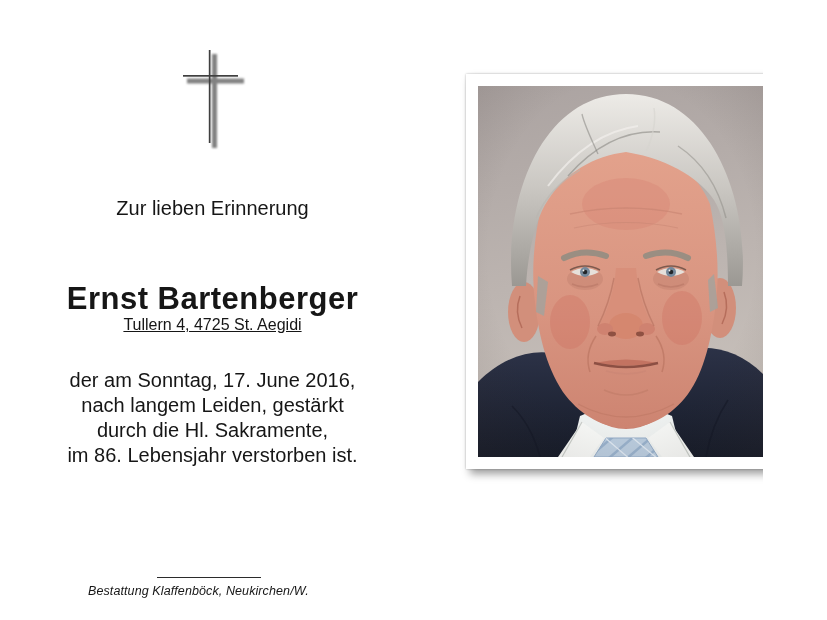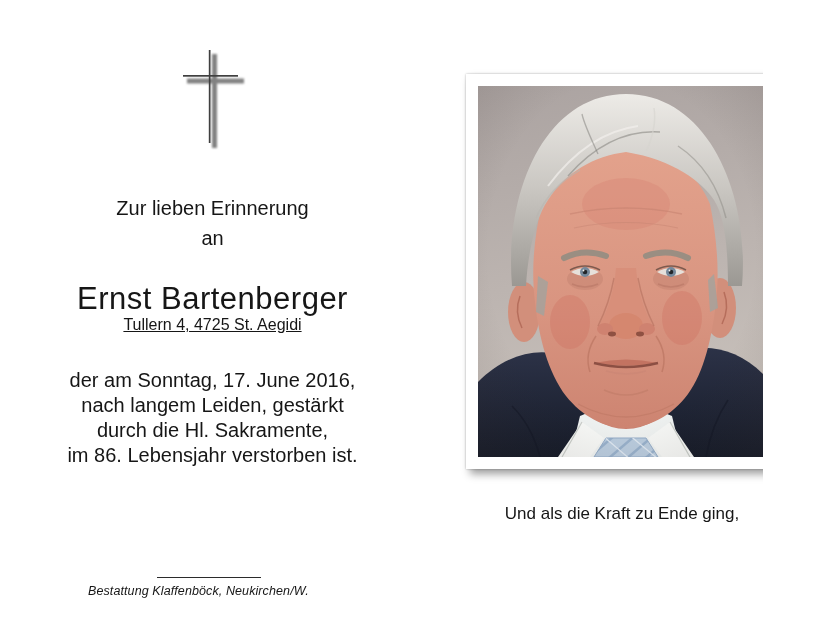--- a/index.html
+++ b/index.html
@@ -9,21 +9,21 @@
     font-family:"Liberation Sans", sans-serif;
     color:var(--text, #161616);
   }
   .cross { position:absolute; left:183px; top:47px; }
   .intro {
     position:absolute; left:40px; top:193px; width:345px;
     text-align:center; font-size:20px; line-height:30px;
   }
   .name {
     position:absolute; left:30px; top:281px; width:365px;
-    text-align:center; font-size:31px; font-weight:400; margin:0;
+    text-align:center; font-size:31px; font-weight:700; margin:0;
     letter-spacing:0.5px; white-space:nowrap;
   }
   .address {
     position:absolute; left:40px; top:316px; width:345px;
     text-align:center; font-size:16px;text-decoration:underline;
   }
   .obituary {
     position:absolute; left:40px; top:368px; width:345px;
     text-align:center; font-size:20px; line-height:25px;
   }
@@ -62,21 +62,20 @@
     <g filter="url(#softBlur)">
       <rect x="29" y="7" width="5" height="94" fill="#818181"></rect>
       <rect x="4" y="31.5" width="57" height="5" fill="#818181"></rect>
     </g>
     <rect x="25.8" y="3" width="1.7" height="93" fill="#3f3f3f"></rect>
     <rect x="0" y="28" width="55" height="1.7" fill="#3f3f3f"></rect>
   </svg>
 
   <div class="intro">
     <div>Zur lieben Erinnerung</div>
-    <div>an</div>
   </div>
 
   <h1 class="name">Ernst Bartenberger</h1>
   <div class="address">Tullern 4, 4725 St. Aegidi</div>
 
   <div class="obituary">
     <div>der am Sonntag,  17. June 2016,</div>
     <div>nach langem Leiden, gestärkt</div>
     <div>durch die Hl. Sakramente,</div>
     <div>im 86. Lebensjahr verstorben ist.</div>
@@ -209,19 +208,18 @@
       <path d="M200,60 C224,76 240,100 248,132" fill="none" stroke="#8b8984" stroke-width="1.5" opacity="0.5"></path>
       <path d="M58,132 C68,110 84,94 102,84" fill="none" stroke="#b9b6b0" stroke-width="1.5" opacity="0.6"></path>
       <path d="M120,68 C112,50 106,38 104,28" fill="none" stroke="#7e7c78" stroke-width="1.3" opacity="0.5"></path>
       <path d="M168,66 C176,48 178,34 176,22" fill="none" stroke="#d6d3ce" stroke-width="1.5" opacity="0.6"></path>
 
       <rect width="287" height="371" fill="url(#vignette)"></rect>
     </svg>
   </figure>
 
   <div class="quote">
-    <div>Und als die Kraft zu Ende ging,</div>
   </div>
 
   <div class="footer-line"></div>
   <div class="footer">Bestattung Klaffenböck, Neukirchen/W.</div>
 
 </div>
 
 </body></html>

